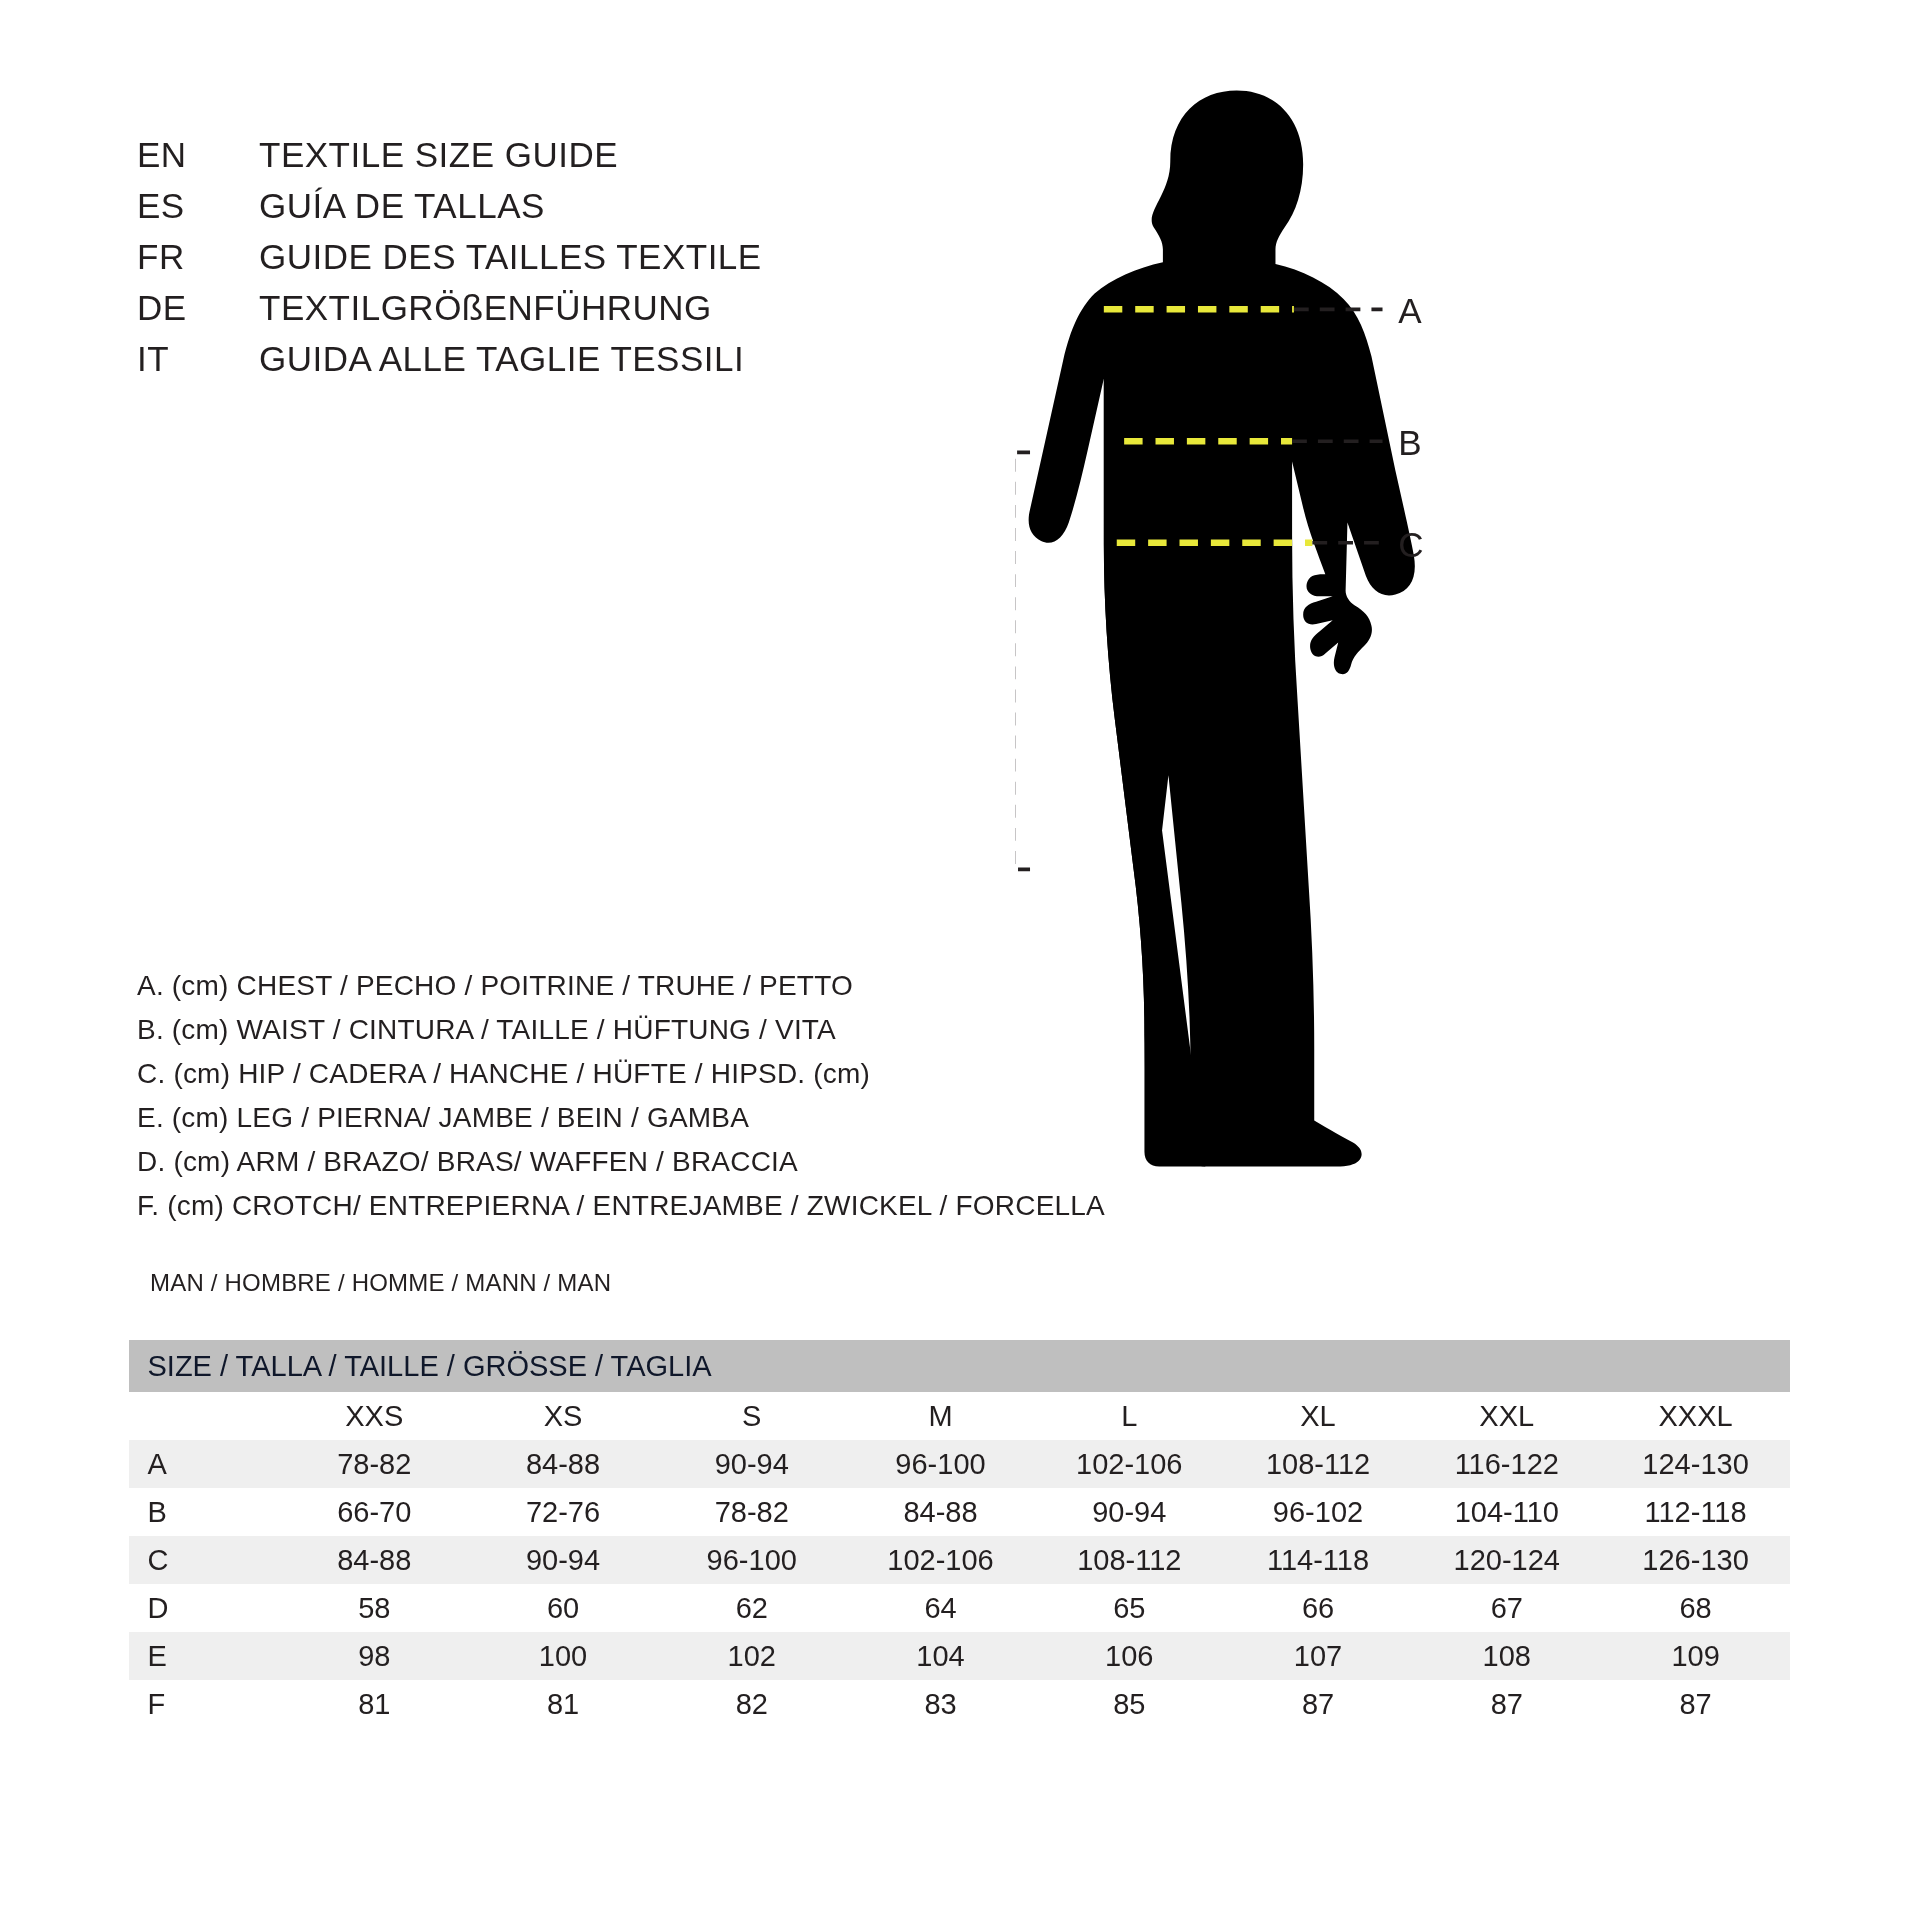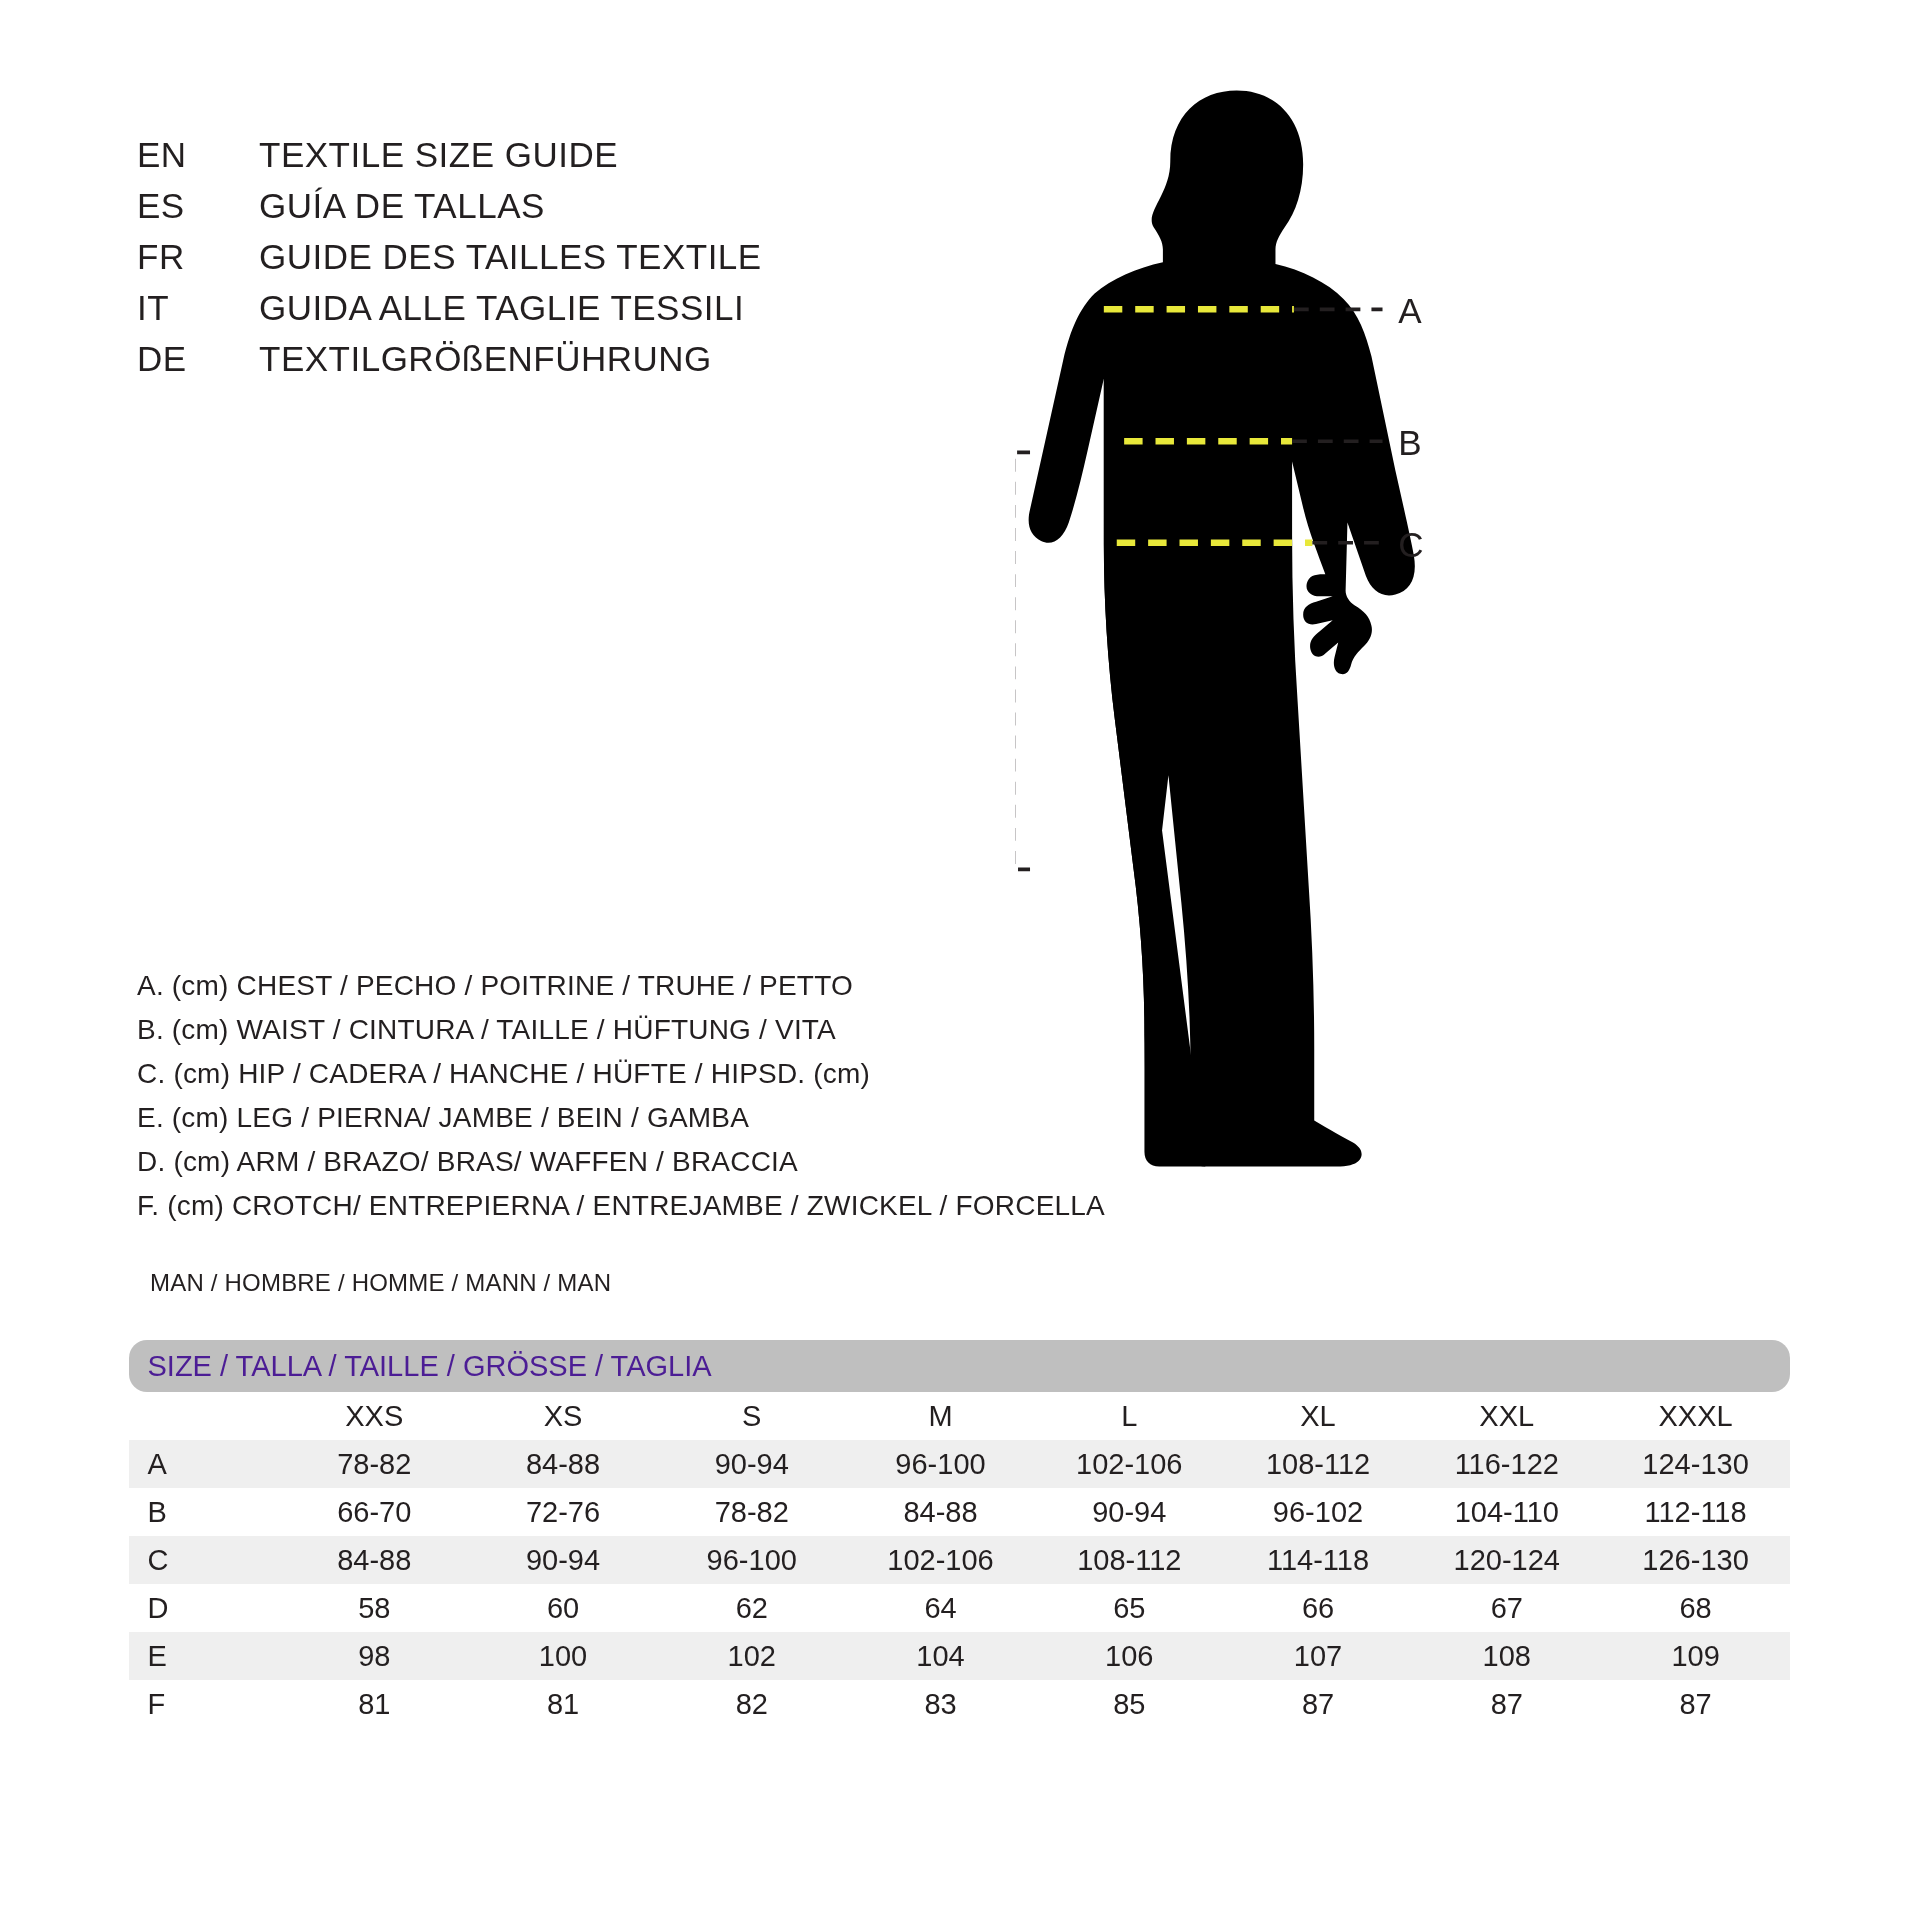--- a/index.html
+++ b/index.html
@@ -89,22 +89,21 @@
     text-align: center;
     height: 48px;
     color: #231f20;
   }
   .size-table .header-band td {
     background: #bfbfbf;
     text-align: left;
     padding-left: 18.5px;
     height: 52px;
     font-size: 29px;
-    color: #4c1d95;
-    border-radius: 18px;
+    color: #0f172a;
   }
   .size-table tr.shaded td {
     background: #efefef;
   }
   .size-table td.rowlabel {
     text-align: left;
     padding-left: 18.5px;
     width: 111px;
   }
   .size-table td.sizecol {
@@ -121,26 +120,26 @@
   </div>
   <div class="lang-row">
     <span class="lang-code">ES</span>
     <span class="lang-text">GUÍA DE TALLAS</span>
   </div>
   <div class="lang-row">
     <span class="lang-code">FR</span>
     <span class="lang-text">GUIDE DES TAILLES TEXTILE</span>
   </div>
   <div class="lang-row">
+    <span class="lang-code">DE</span>
+    <span class="lang-text">TEXTILGRÖßENFÜHRUNG</span>
+  </div>
+  <div class="lang-row">
     <span class="lang-code">IT</span>
     <span class="lang-text">GUIDA ALLE TAGLIE TESSILI</span>
-  </div>
-  <div class="lang-row">
-    <span class="lang-code">DE</span>
-    <span class="lang-text">TEXTILGRÖßENFÜHRUNG</span>
   </div>
 </div>
 
 <div class="legend-block">
   <div class="legend-row">A. (cm) CHEST / PECHO / POITRINE / TRUHE / PETTO</div>
   <div class="legend-row">B. (cm) WAIST / CINTURA / TAILLE / HÜFTUNG / VITA</div>
   <div class="legend-row">C. (cm) HIP / CADERA / HANCHE / HÜFTE / HIPSD. (cm)</div>
   <div class="legend-row">E. (cm) LEG / PIERNA/ JAMBE / BEIN / GAMBA</div>
   <div class="legend-row">D. (cm) ARM / BRAZO/ BRAS/ WAFFEN / BRACCIA</div>
   <div class="legend-row">F. (cm) CROTCH/ ENTREPIERNA / ENTREJAMBE / ZWICKEL / FORCELLA</div>

